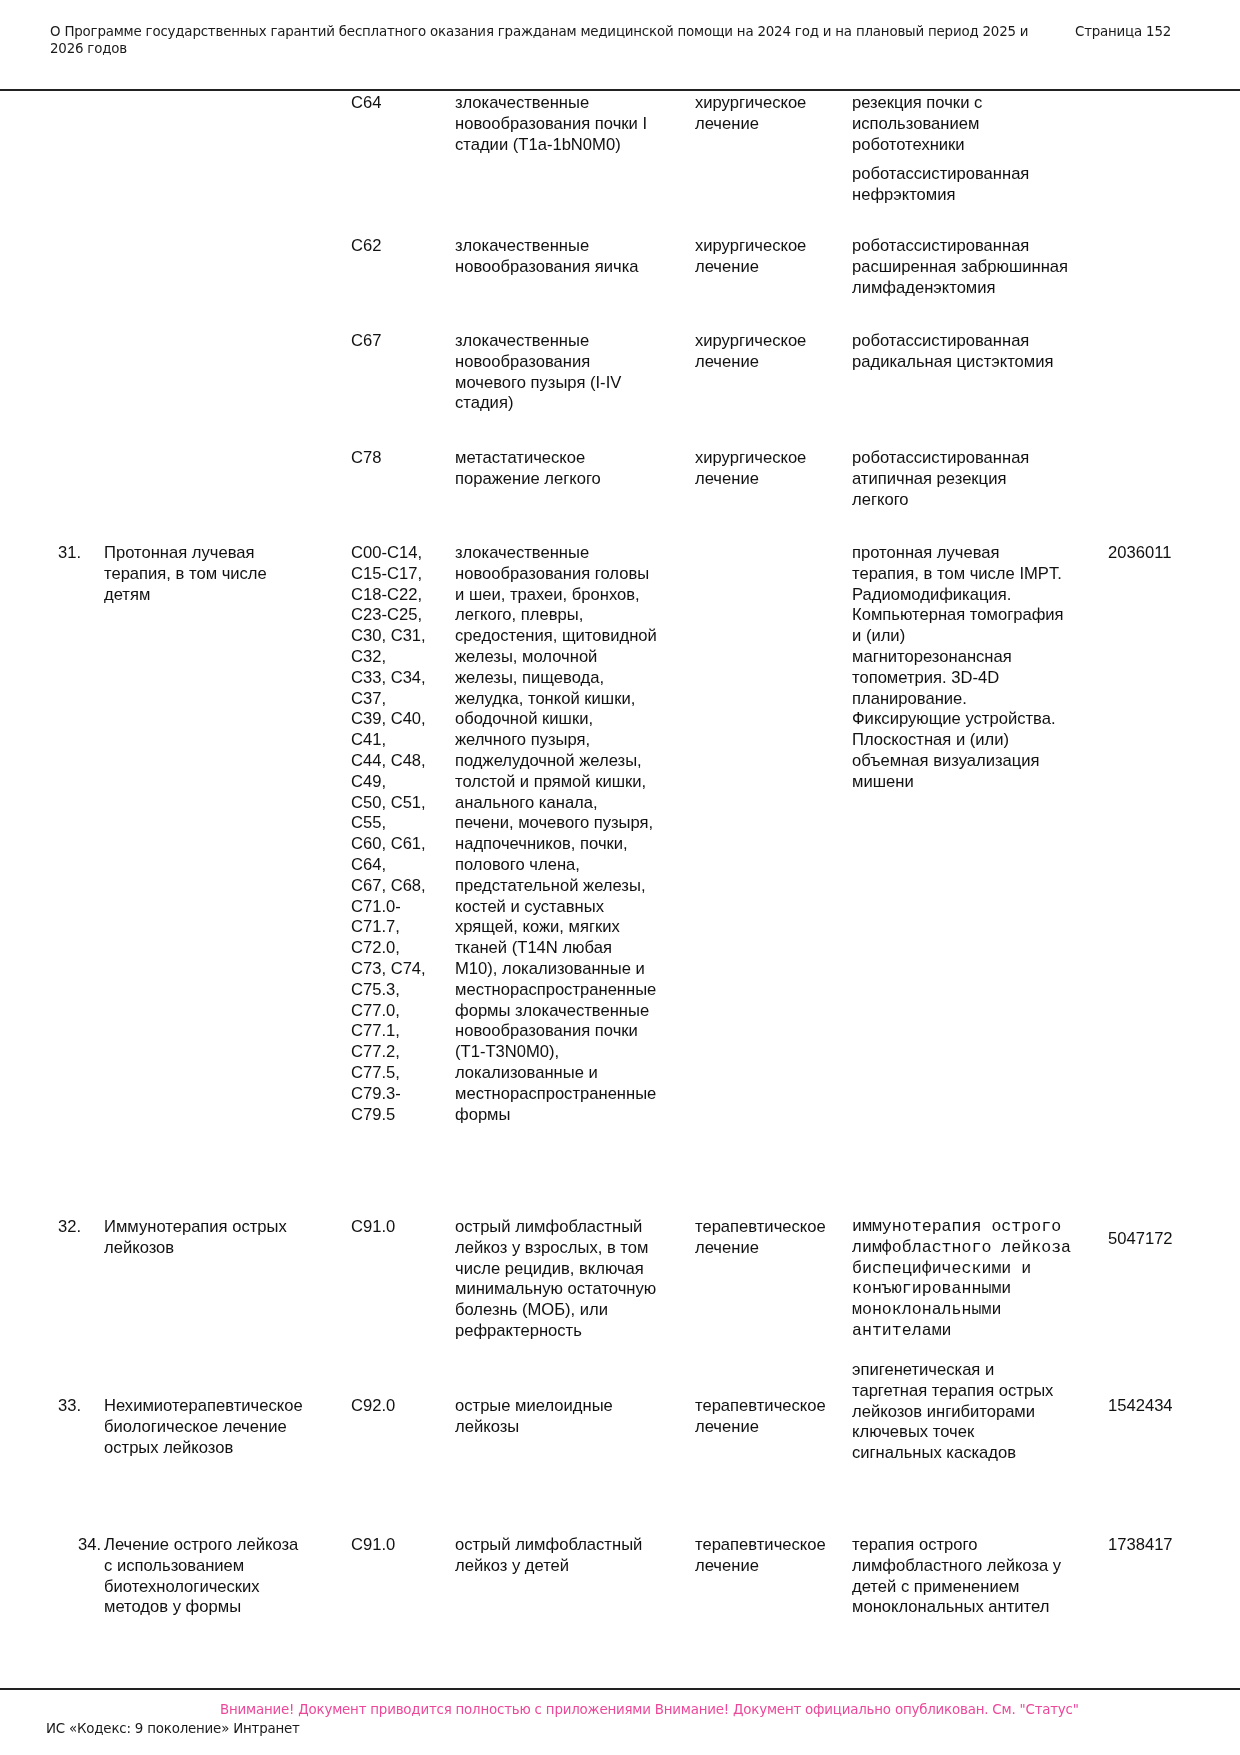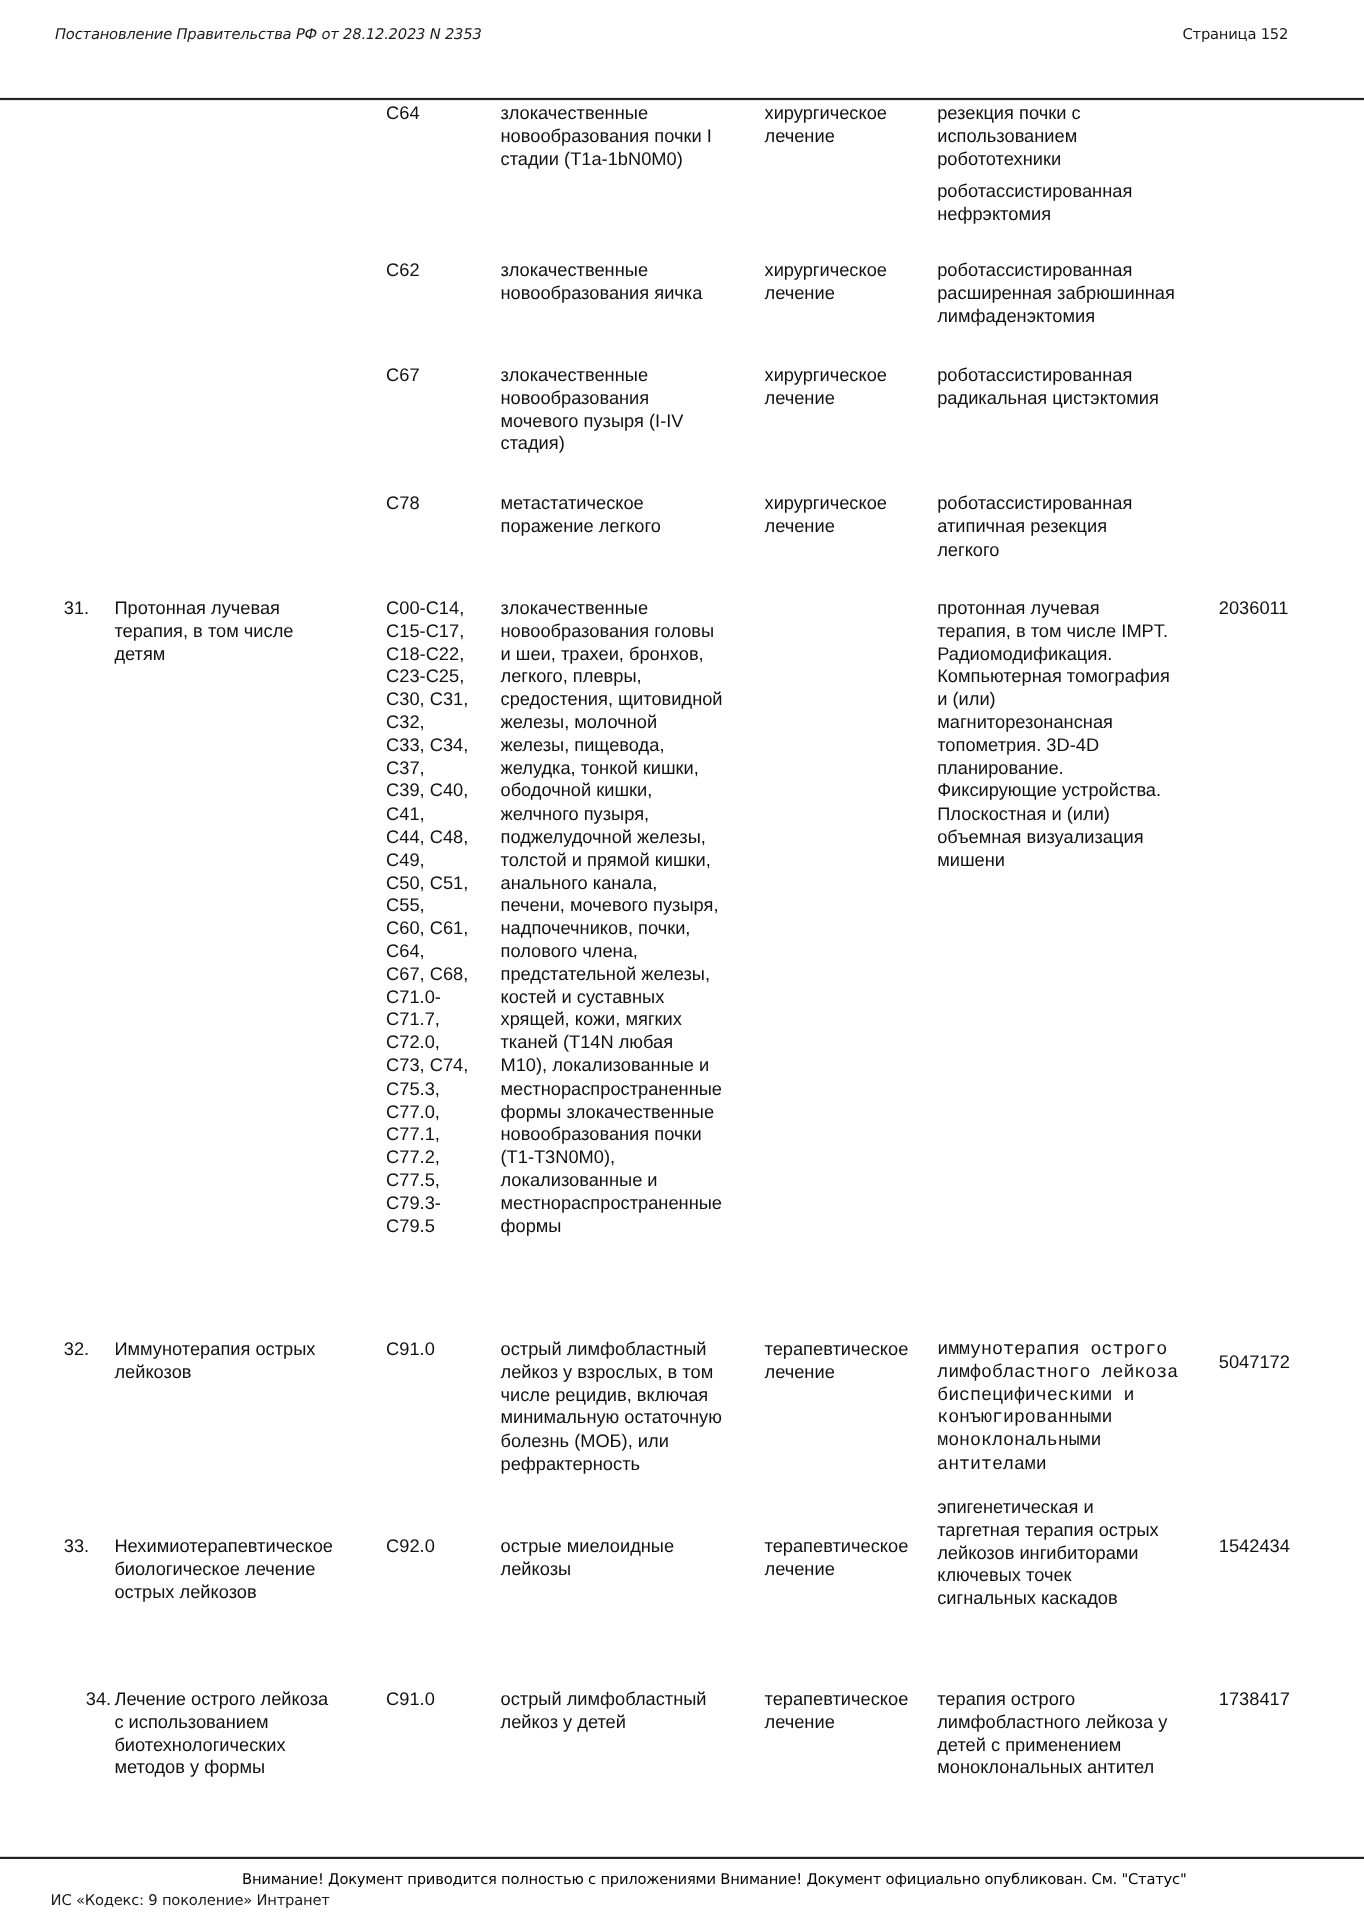--- a/index.html
+++ b/index.html
@@ -3,36 +3,36 @@
 <meta charset="utf-8">
 <style>
   html, body { margin:0; padding:0; background:#ffffff; }
   body { width:1240px; height:1755px; position:relative; overflow:hidden; color:#111; }
   .hdr { position:absolute; left:50px; top:24px; width:1150px; font-family:"DejaVu Sans", sans-serif; font-size:13.4px; line-height:16.5px; color:#1a1a1a; letter-spacing:-0.2px; }
   .hdr .title { width:980px; display:block; }
   .hdr .sub { font-style:italic; display:block; }
   .hdr .page { position:absolute; left:1025px; top:0; white-space:nowrap; }
   .rule-top { position:absolute; left:0; top:89px; width:1240px; height:2px; background:#222; }
   .rule-bot { position:absolute; left:0; top:1688px; width:1240px; height:2px; background:#222; }
-  .foot1 { position:absolute; left:220px; top:1702px; font-family:"DejaVu Sans", sans-serif; font-size:13.4px; color:#000000; white-space:nowrap; letter-spacing:-0.2px; }
+  .foot1 { position:absolute; left:220px; top:1702px; font-family:"DejaVu Sans", sans-serif; font-size:13.4px; color:#ec4899; white-space:nowrap; letter-spacing:-0.2px; }
   .foot2 { position:absolute; left:46px; top:1721px; font-family:"DejaVu Sans", sans-serif; font-size:13.4px; color:#1a1a1a; white-space:nowrap; letter-spacing:-0.2px; }
   .cell { position:absolute; font-family:"Liberation Sans", sans-serif; font-size:16.6px; line-height:20.8px; white-space:pre-line; color:#111; }
   .c-num { left:58px; width:34px; }
   .c-name { left:104px; width:215px; }
   .c-code { left:351px; width:100px; }
   .c-desc { left:455px; width:240px; }
   .c-type { left:695px; width:155px; }
   .c-meth { left:852px; width:250px; }
   .c-amt { left:1108px; width:90px; }
 </style>
 </head>
 <body>
 
 <div class="hdr">
-  <span class="sub">Постановление Правительства РФ от 28.12.2023 N 2353</span>
+  <span class="title">О Программе государственных гарантий бесплатного оказания гражданам медицинской помощи на 2024 год и на плановый период 2025 и 2026 годов</span>
   <span class="page">Страница 152</span>
 </div>
 <div class="rule-top"></div>
 
 <div id="table">
     <div>
       <div class="cell c-num" style="top: 93px;"></div>
       <div class="cell c-name" style="top: 93px;"></div>
       <div class="cell c-code" style="top: 93px;">C64</div>
       <div class="cell c-desc" style="top: 93px;">злокачественные

